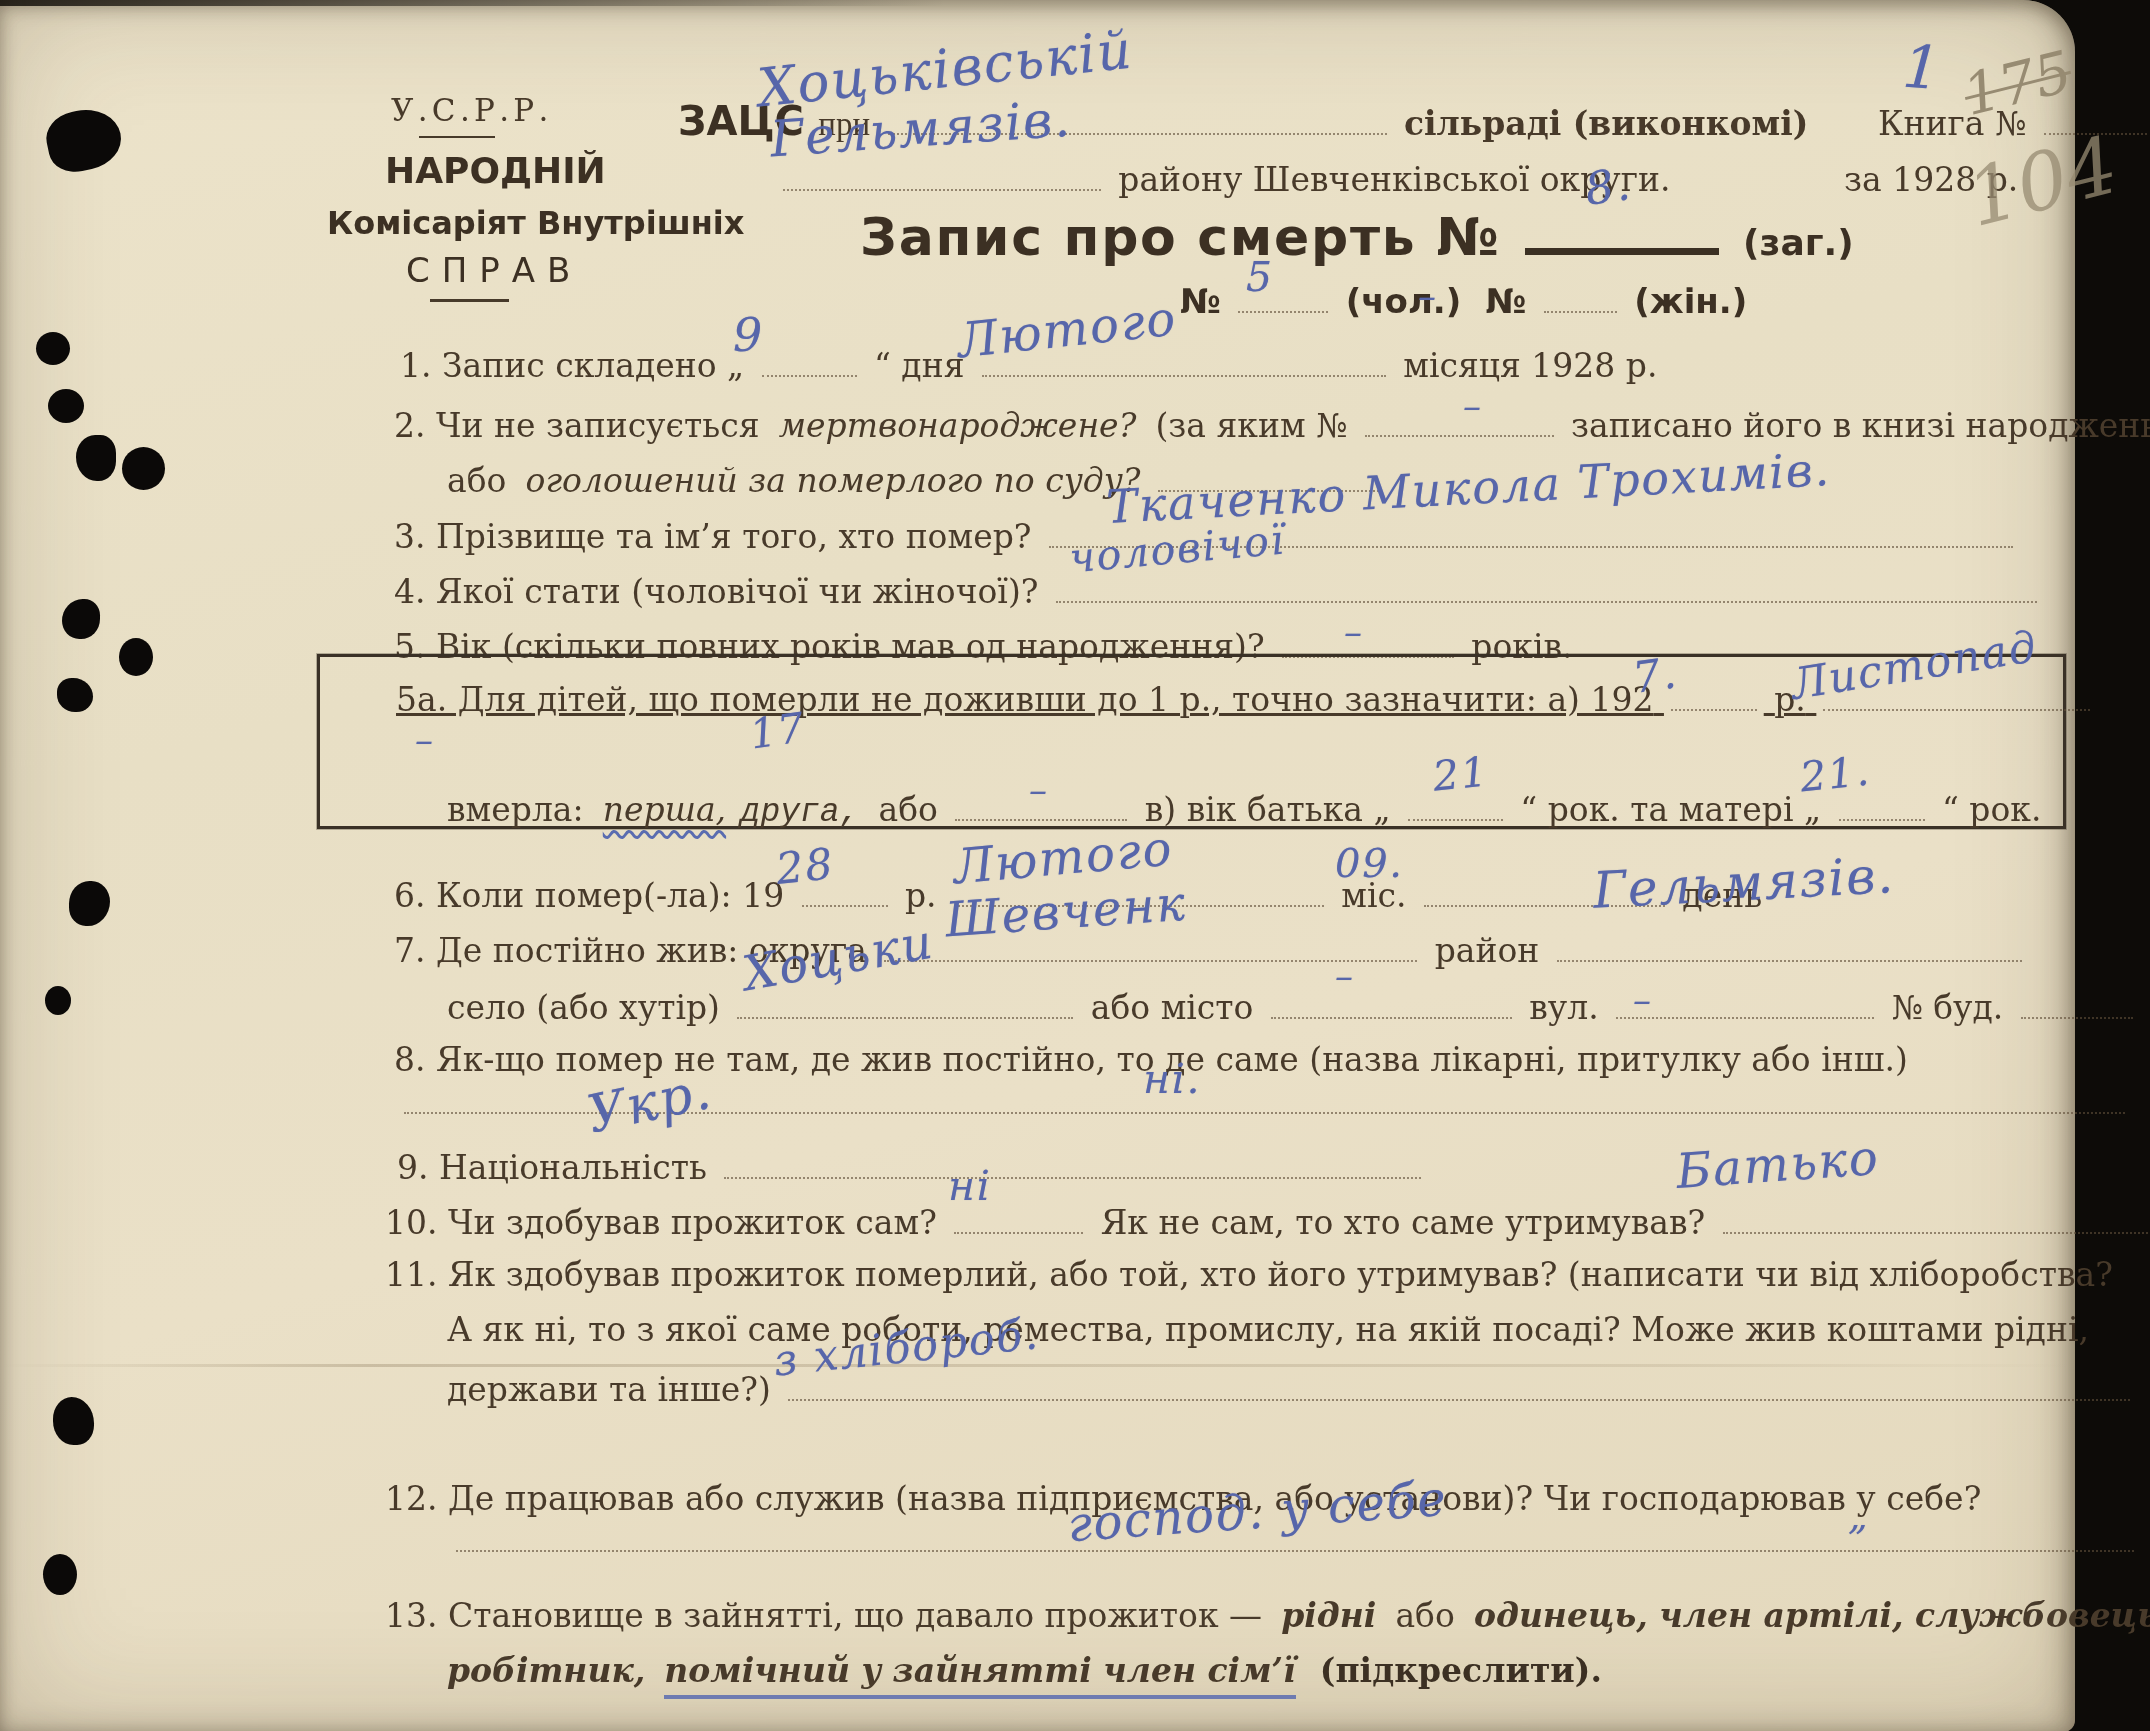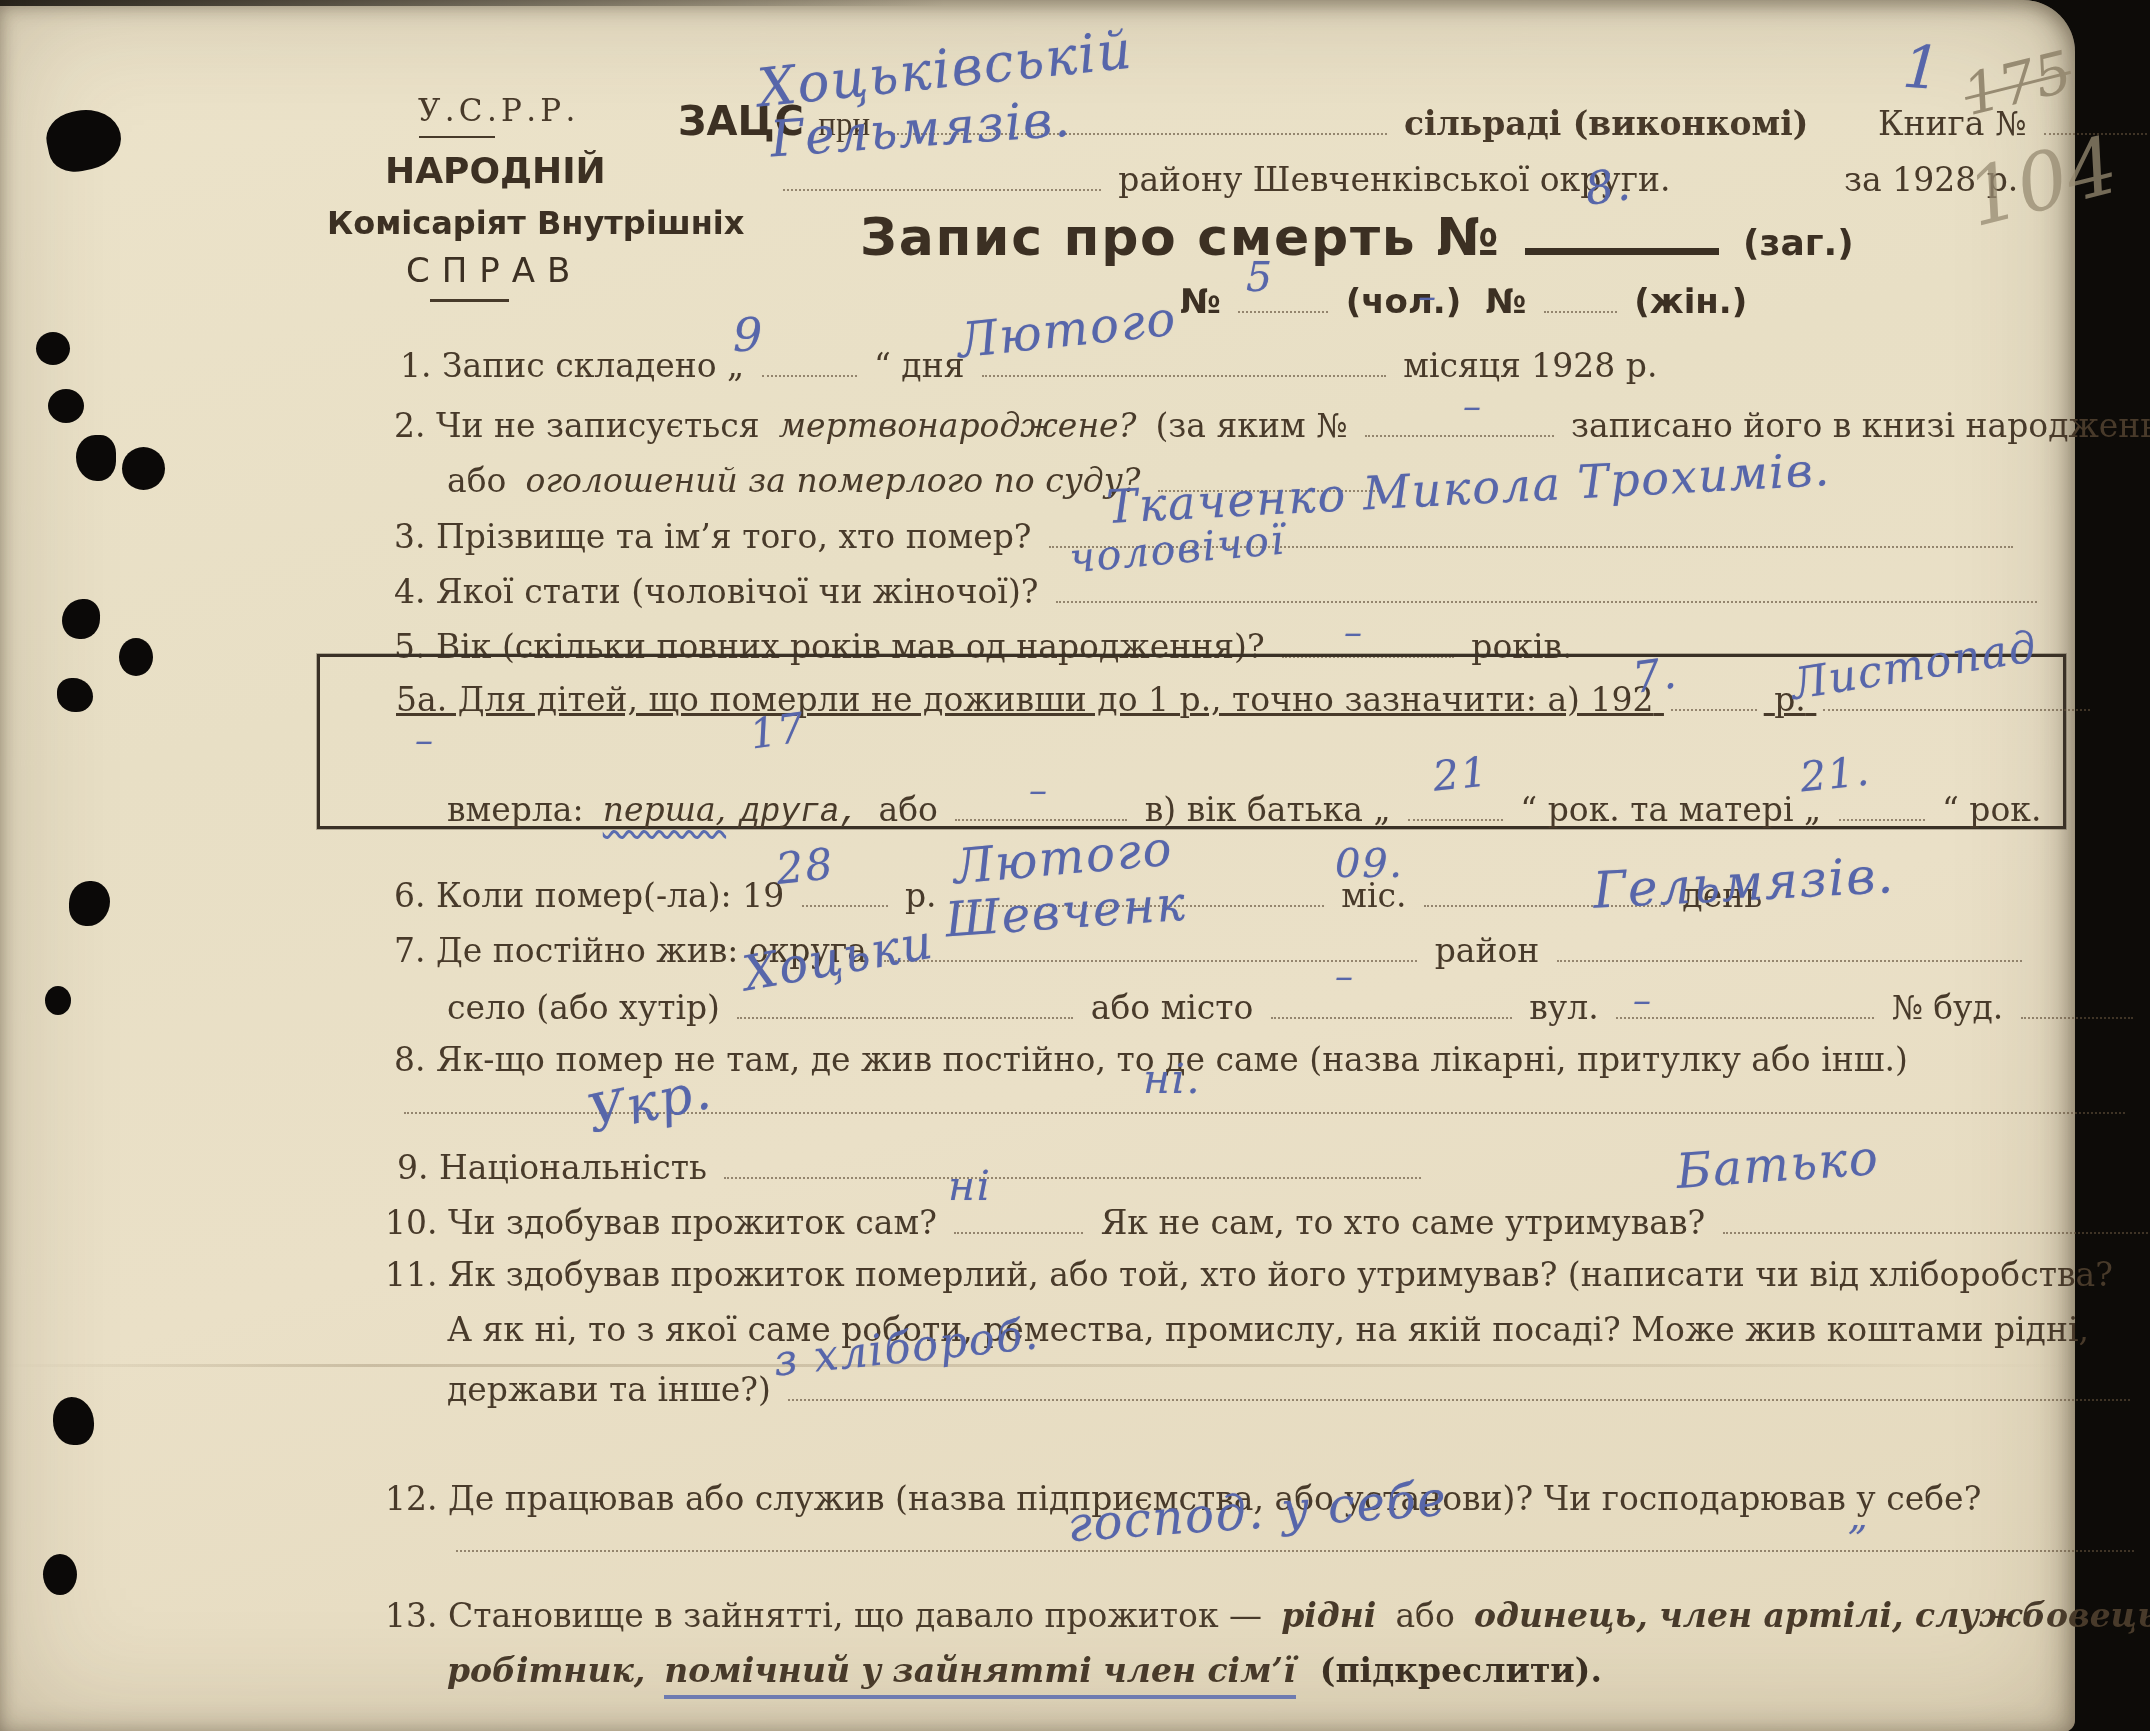--- a/index.html
+++ b/index.html
@@ -42,21 +42,21 @@
   <div class="hole" style="left:76px;top:435px;width:40px;height:46px;border-radius:55% 45% 50% 60%;"></div>
   <div class="hole" style="left:122px;top:447px;width:43px;height:43px;"></div>
   <div class="hole" style="left:62px;top:599px;width:38px;height:40px;border-radius:60% 45% 55% 50%;"></div>
   <div class="hole" style="left:119px;top:638px;width:34px;height:38px;"></div>
   <div class="hole" style="left:57px;top:678px;width:36px;height:34px;border-radius:45% 60% 50% 55%;"></div>
   <div class="hole" style="left:69px;top:881px;width:41px;height:45px;border-radius:55% 50% 60% 45%;"></div>
   <div class="hole" style="left:45px;top:986px;width:26px;height:29px;"></div>
   <div class="hole" style="left:53px;top:1397px;width:41px;height:48px;border-radius:50% 60% 45% 55%;"></div>
   <div class="hole" style="left:43px;top:1554px;width:34px;height:41px;"></div>
 
-  <div class="row" style="left:418px;top:93px;font-size:31px;letter-spacing:4.3px;">
+  <div class="row" style="left:391px;top:93px;font-size:31px;letter-spacing:4.3px;">
     <span>У.С.Р.Р.</span>
   </div>
   <div class="rule" style="left:419px;top:136px;width:76px;border-top-width:2.6px;"></div>
   <div class="row b" style="left:385px;top:150px;font-size:36px;">
     <span>НАРОДНІЙ</span>
   </div>
   <div class="row b" style="left:327px;top:205px;font-size:32px;">
     <span>Комісаріят Внутрішніх</span>
   </div>
   <div class="row" style="left:406px;top:251px;font-size:34px;letter-spacing:12px;font-family:'DejaVu Sans',sans-serif;color:#3c3023;">

